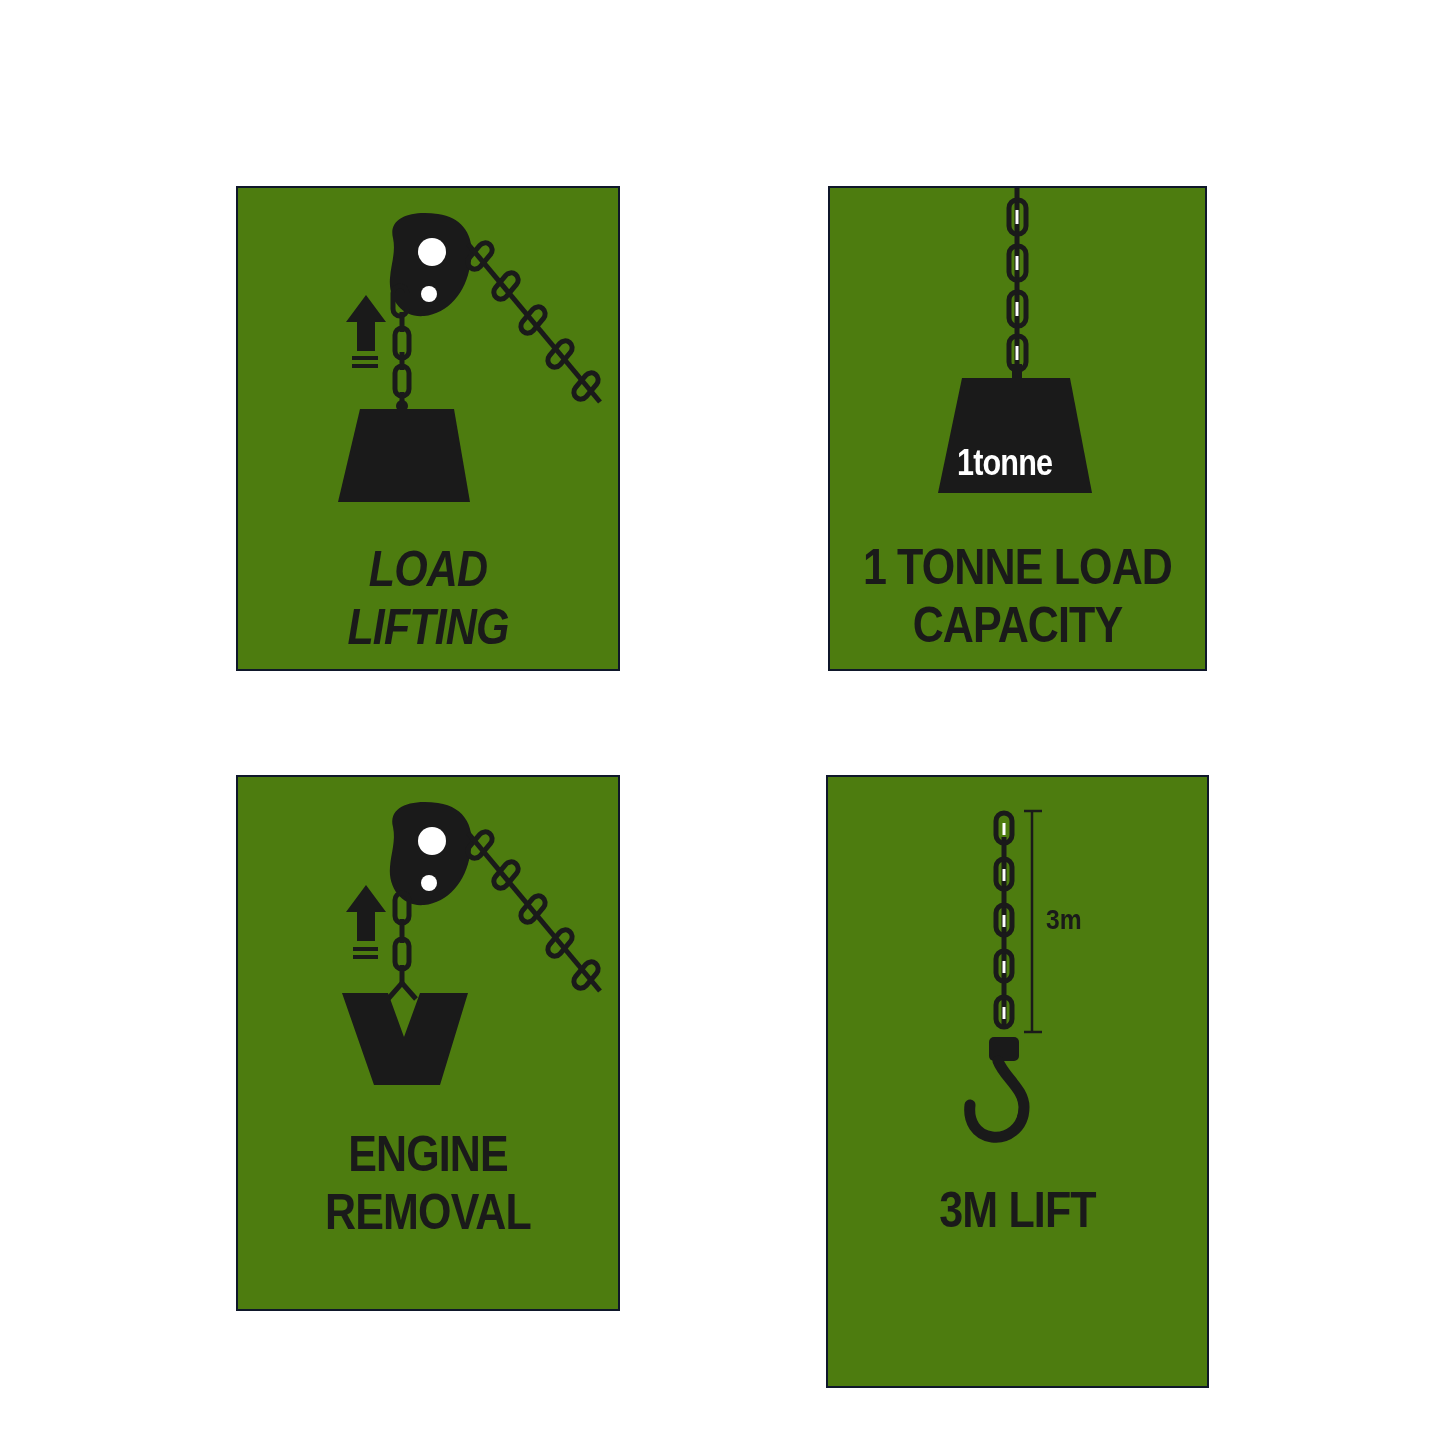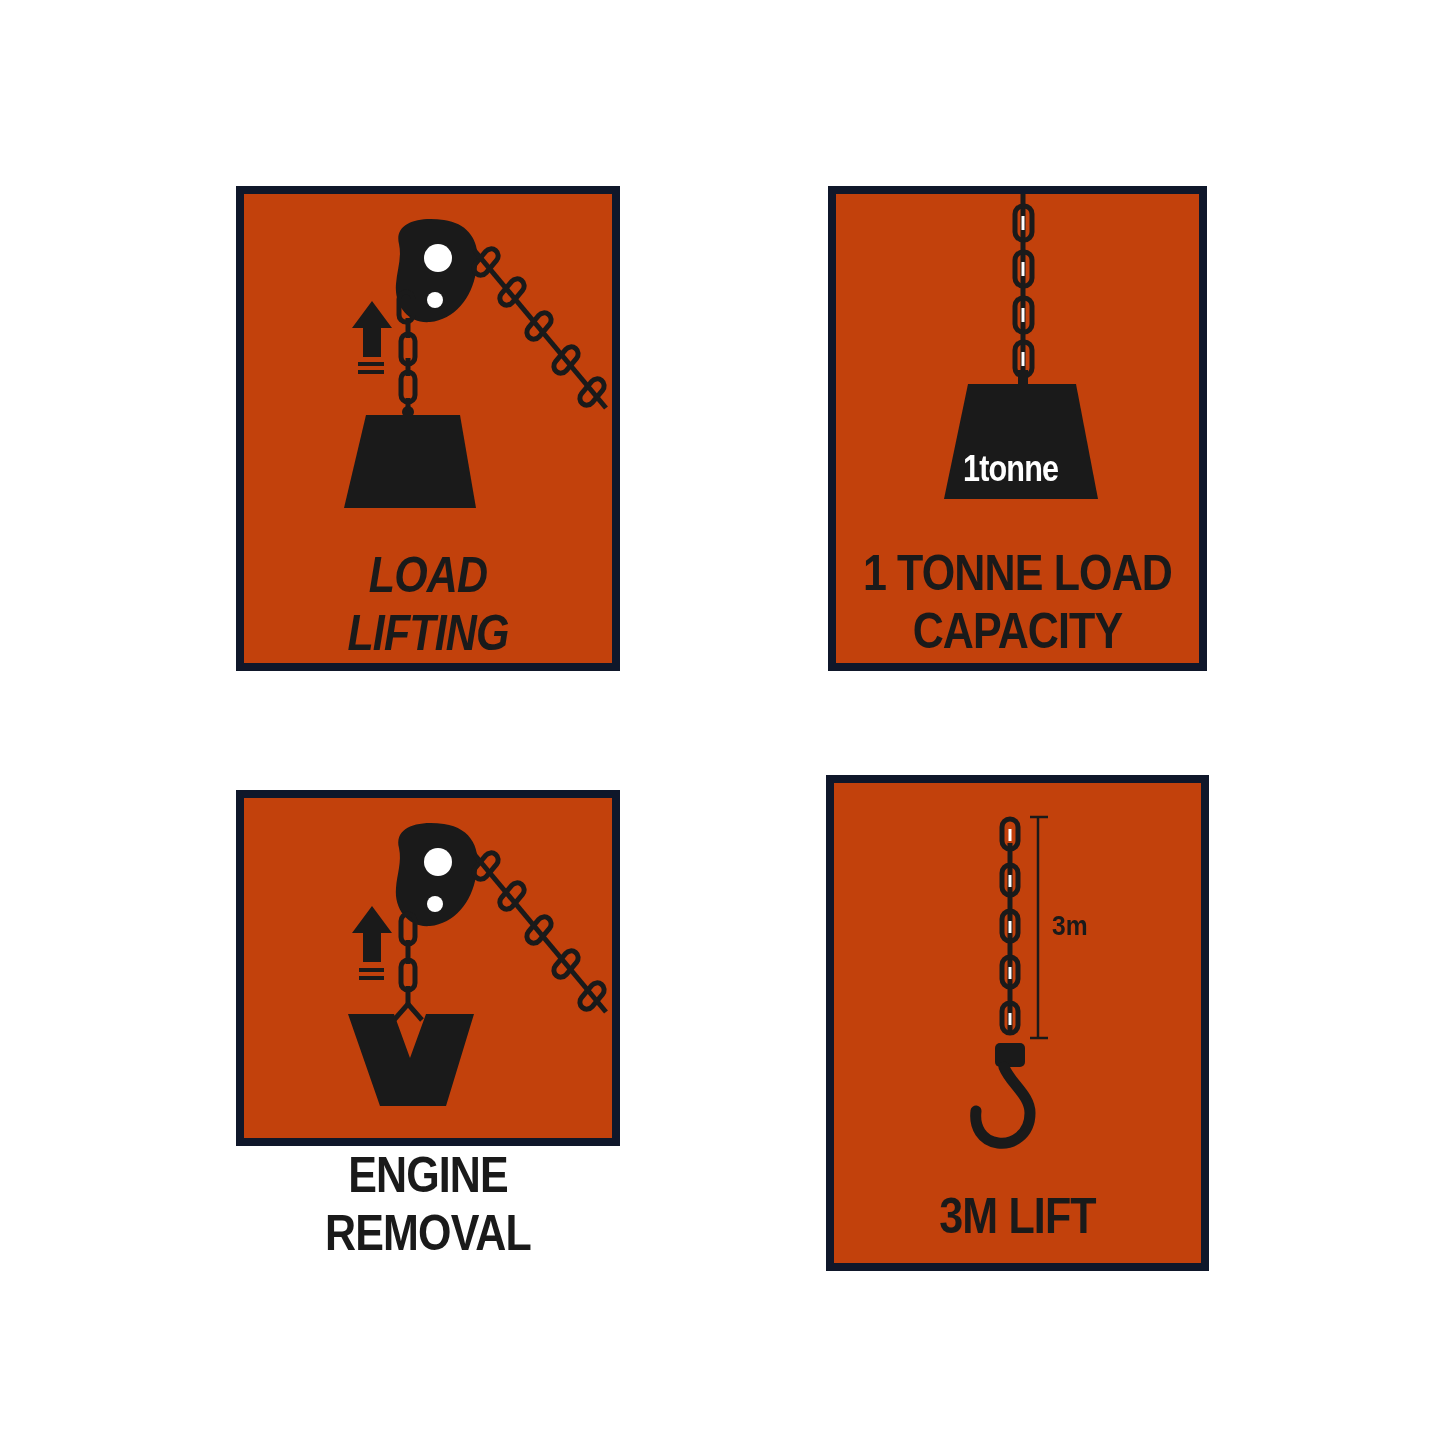--- a/index.html
+++ b/index.html
@@ -1,21 +1,21 @@
 <!DOCTYPE html>
 <html><head>
 <meta charset="utf-8">
 <style>
   html, body { margin: 0; padding: 0; background: #ffffff; }
   body { width: 1445px; height: 1445px; position: relative; overflow: hidden; font-family: "Liberation Sans", sans-serif; }
   .panel {
     position: absolute;
     box-sizing: border-box;
-    border: 8px solid #0f172a;
-    background: #c2410c;
+    border: 2px solid #0f172a;
+    background: #4d7c0f;
   }
   .panel svg.art { position: absolute; left: 0; top: 0; }
   .label {
     position: absolute;
     left: 0; right: 0;
     text-align: center;
     font-family: "Liberation Sans", sans-serif;
     font-weight: bold;
     color: #1a1a1a;
     font-size: 50px;
@@ -118,21 +118,21 @@
       <line x1="187" y1="158" x2="187" y2="172"></line>
     </g>
     <rect x="182" y="176" width="10" height="14" fill="#1a1a1a"></rect>
     <polygon points="132,190 240,190 262,305 108,305" fill="#1a1a1a"></polygon>
   </svg>
   <div class="badge-text" style="left:127px; top:255px;">1tonne</div>
   <div class="label" style="top:350px;">1 TONNE LOAD</div>
   <div class="label" style="top:408px;">CAPACITY</div>
 </div>
 
-<div class="panel" style="left:236px; top:775px; width:384px; height:356px;margin-top:15px;">
+<div class="panel" style="left:236px; top:775px; width:384px; height:536px;">
   <svg class="art" width="384" height="484" viewBox="0 0 384 484">
     <path d="M155,50 C150,30 172,22 200,26 C228,30 238,52 232,78 C228,104 210,126 186,128 C165,130 150,112 152,90 C153,76 158,64 155,50 Z" fill="#1a1a1a"></path>
     <circle cx="194" cy="64" r="14" fill="#ffffff"></circle>
     <circle cx="191" cy="106" r="8" fill="#ffffff"></circle>
     <g fill="none" stroke="#1a1a1a" stroke-width="5">
       <rect x="157" y="116" width="14" height="30" rx="7"></rect>
       <rect x="157" y="162" width="14" height="30" rx="7"></rect>
       <line x1="164" y1="142" x2="164" y2="166"></line>
       <line x1="164" y1="188" x2="164" y2="208"></line>
 
@@ -161,21 +161,21 @@
       <rect x="115" y="170" width="25" height="4"></rect>
       <rect x="115" y="178" width="25" height="4"></rect>
     </g>
 
     <polygon points="104,216 150,216 166,260 182,216 230,216 202,308 136,308" fill="#1a1a1a"></polygon>
   </svg>
   <div class="label" style="top:348px;">ENGINE</div>
   <div class="label" style="top:406px;">REMOVAL</div>
 </div>
 
-<div class="panel" style="left:826px; top:775px; width:383px; height:496px;">
+<div class="panel" style="left:826px; top:775px; width:383px; height:613px;">
   <svg class="art" width="383" height="484" viewBox="0 0 383 484">
     <g fill="none" stroke="#1a1a1a" stroke-width="5">
       <line x1="176" y1="60" x2="176" y2="248"></line>
       <rect x="168" y="36" width="16" height="30" rx="8"></rect>
       <rect x="168" y="82" width="16" height="30" rx="8"></rect>
       <rect x="168" y="128" width="16" height="30" rx="8"></rect>
       <rect x="168" y="174" width="16" height="30" rx="8"></rect>
       <rect x="168" y="220" width="16" height="30" rx="8"></rect>
     </g>
     <g stroke="#ffffff" stroke-width="3">

